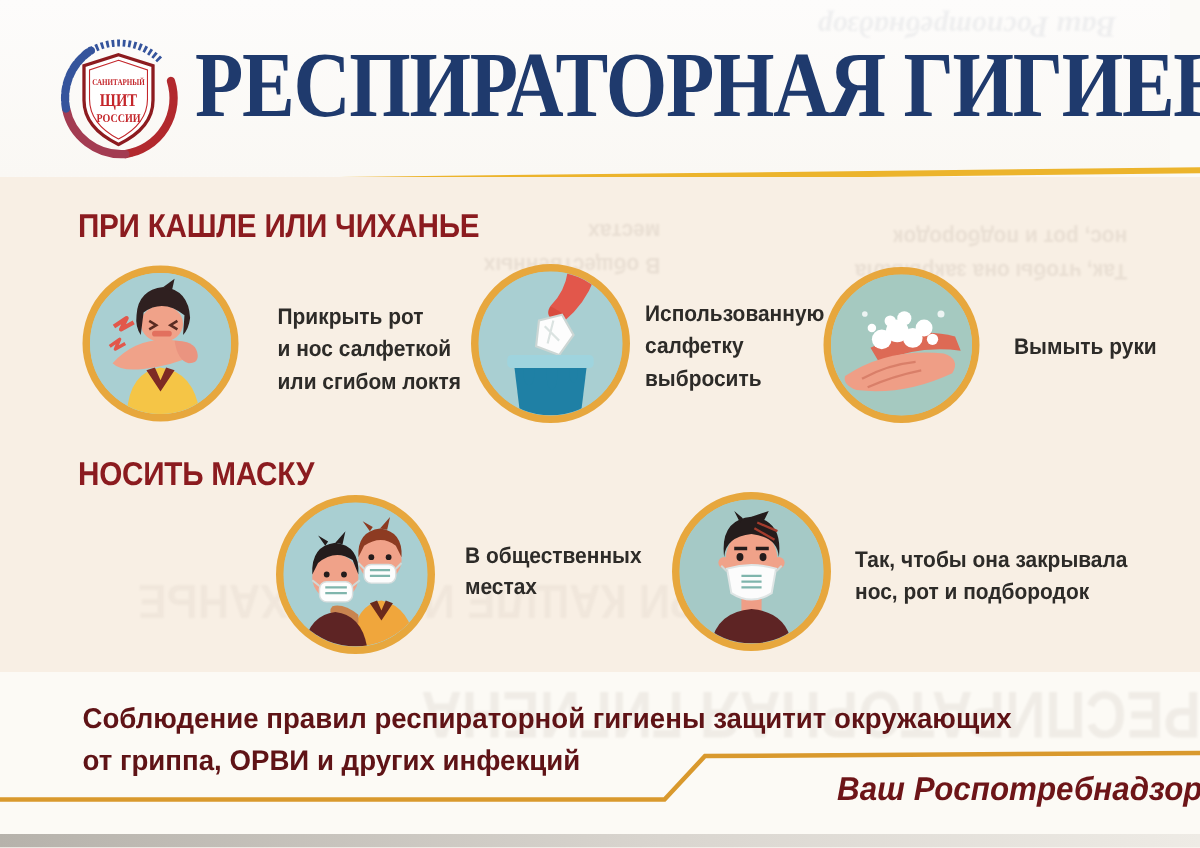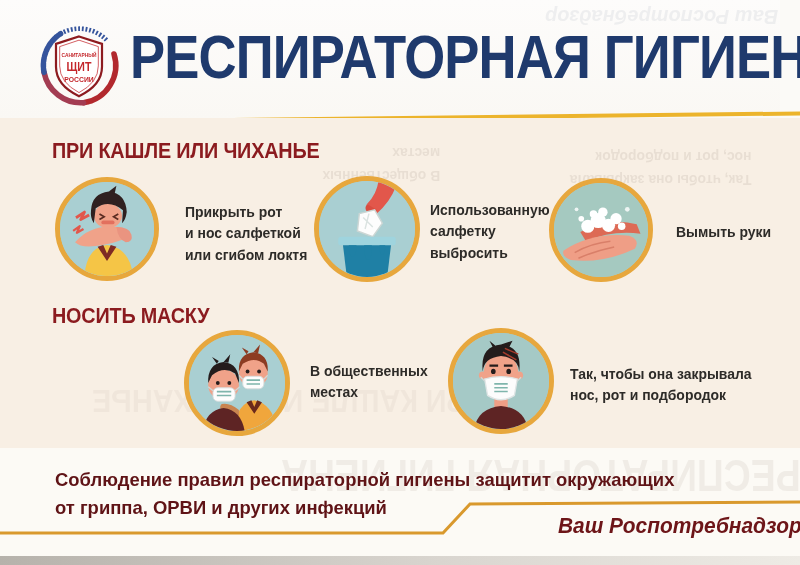--- a/index.html
+++ b/index.html
@@ -1,20 +1,20 @@
 <!DOCTYPE html>
 <html><head>
 <meta charset="utf-8">
 <style>
   html,body{margin:0;padding:0;width:800px;height:565px;overflow:hidden;}
   body{font-family:"Liberation Sans","DejaVu Sans",sans-serif;background:#fbfaf7;position:relative;}
   .poster{position:absolute;inset:0;}
 
   
-  .band-top{position:absolute;left:0;top:0;width:780px;height:118px;background:linear-gradient(#fdfcfb,#faf8f4);}
+  .band-top{position:absolute;left:0;top:0;width:780px;height:118px;background:linear-gradient(#fdfcfb,#faf8f4);font-family:Liberation Serif, serif;}
   .rule-top{position:absolute;left:-4px;top:116px;width:808px;height:4px;background:#ecb42c;transform:rotate(-0.65deg);}
   .logo{position:absolute;left:33px;top:19px;width:92px;height:92px;}
   .title{position:absolute;left:130px;top:26px;font-size:62px;font-weight:bold;color:#1f3a6d;
          letter-spacing:-1px;white-space:nowrap;transform:scaleX(.85);transform-origin:left center;line-height:1;}
 
   
   .band-main{position:absolute;left:0;top:118px;width:800px;height:330px;background:#f8efe4;}
   .section-heading{position:absolute;font-size:22px;font-weight:bold;color:#8b1b1f;white-space:nowrap;
                    transform:scaleX(.9);transform-origin:left center;letter-spacing:-0.2px;}
   #h1{left:52px;top:138px;}

